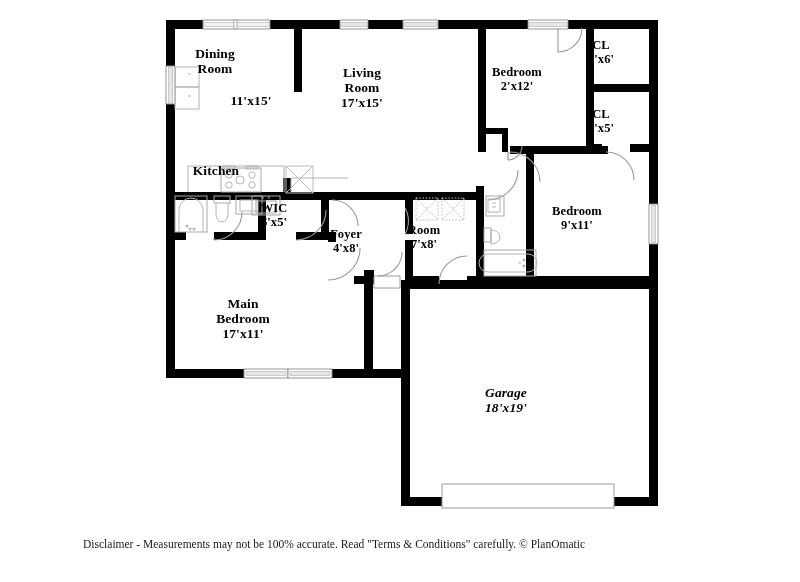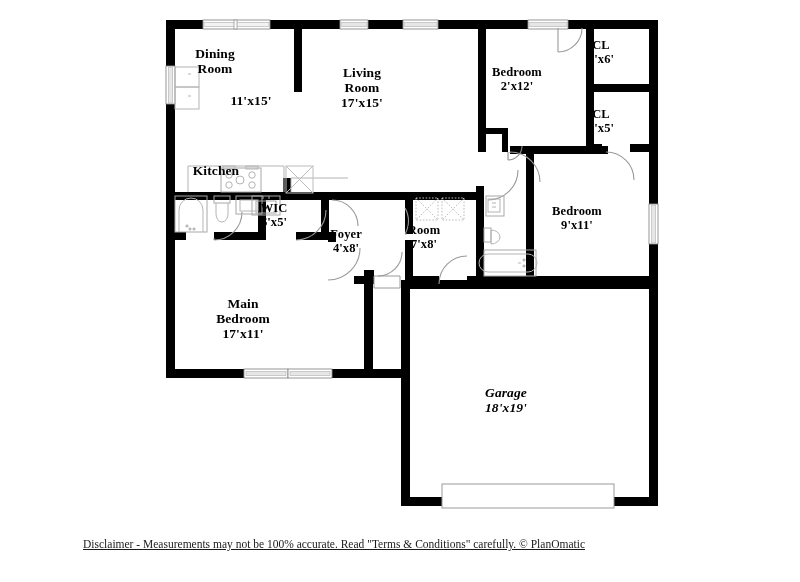--- a/index.html
+++ b/index.html
@@ -46,21 +46,20 @@
   #disclaimer {
     position: absolute;
     left: 0;
     top: 538px;
     width: 668px;
     text-align: center;
     font-family: "Liberation Serif", "DejaVu Serif", serif;
     font-size: 11.5px;
     color: #1a1a1a;
     white-space: nowrap;
-    text-decoration: underline;
   }
 </style>
 </head>
 <body>
 
 <div id="plan-stage">
 
   <svg id="floorplan-svg" viewBox="0 0 800 582" xmlns="http://www.w3.org/2000/svg">
 
     <rect x="0" y="0" width="800" height="582" fill="#ffffff"></rect>

